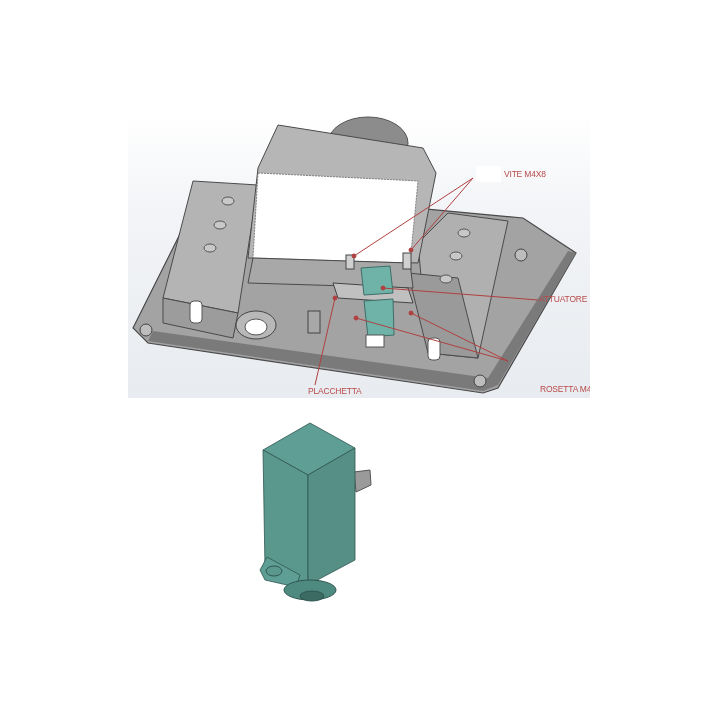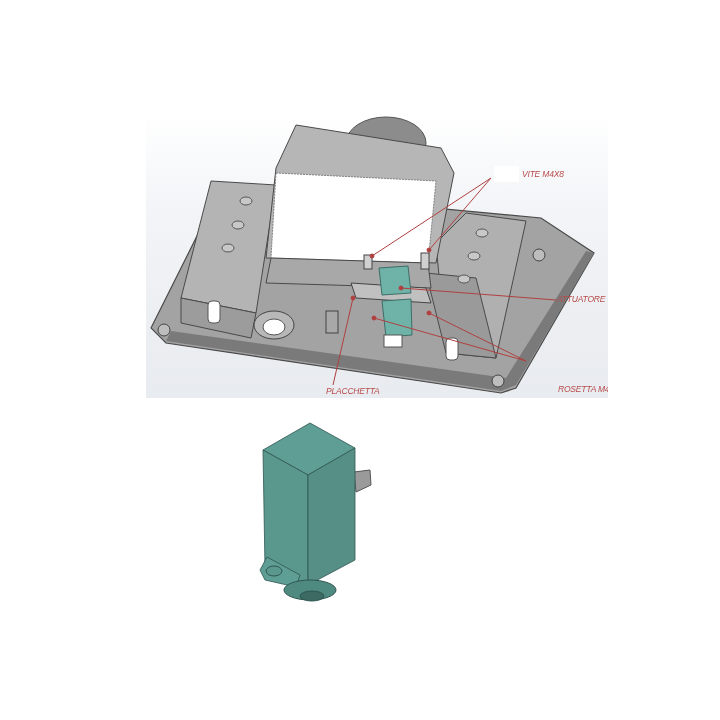--- a/index.html
+++ b/index.html
@@ -1,18 +1,18 @@
 <!DOCTYPE html>
 <html><head>
 <meta charset="utf-8">
 <style>
   html, body { margin:0; padding:0; background:#ffffff; }
   body { width:720px; height:720px; position:relative; overflow:hidden; font-family:"Liberation Sans", sans-serif; }
-  #diagram { position:absolute; left:146px; top:113px; width:462px; height:285px;
-    background:linear-gradient(180deg,#ffffff 0%,#f2f4f7 35%,#e8ebef 100%); overflow:hidden;font-style:italic; }
+  #diagram { position:absolute; left:128px; top:113px; width:462px; height:285px;
+    background:linear-gradient(180deg,#ffffff 0%,#f2f4f7 35%,#e8ebef 100%); overflow:hidden; }
   .lbl { position:absolute; font-family:"Liberation Sans", sans-serif; font-size:8.5px; color:#b84a4a; letter-spacing:-0.2px; font-stretch:condensed; white-space:nowrap; }
   #actuator-view { position:absolute; left:230px; top:410px; width:150px; height:200px; }
 </style>
 </head>
 <body>
 
 <div id="diagram">
   <svg width="462" height="285" viewBox="0 0 462 285">
 
     <ellipse cx="240" cy="30" rx="40" ry="26" fill="#8c8c8c" stroke="#555" stroke-width="1"></ellipse>

